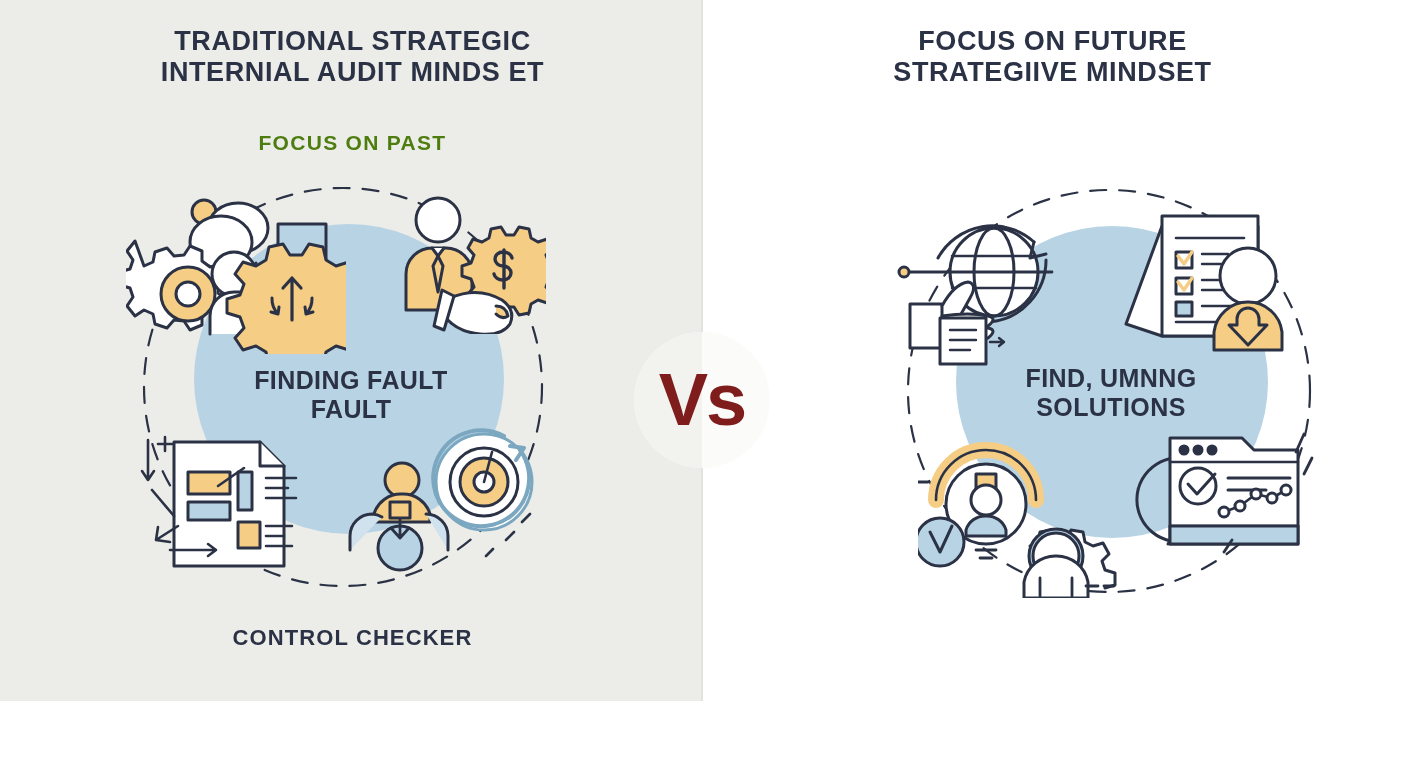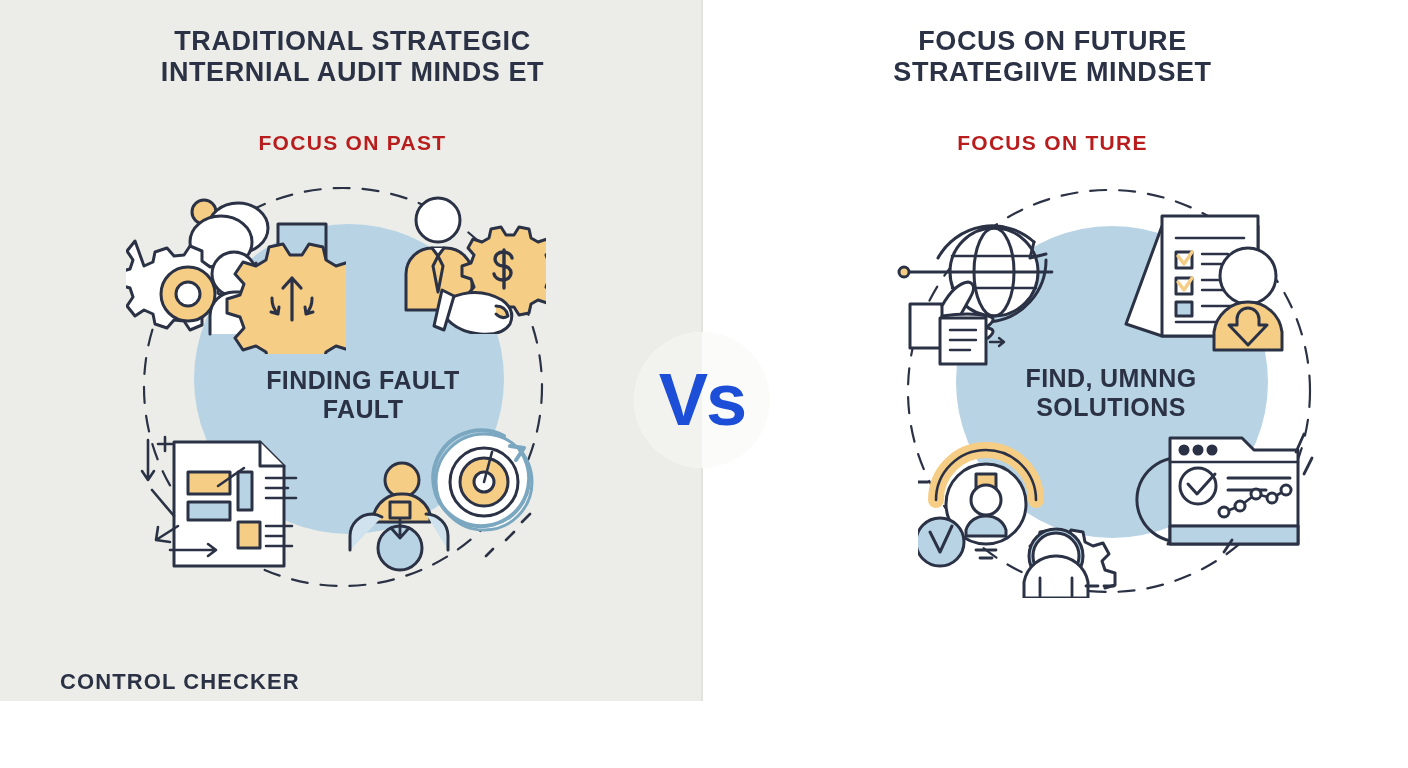--- a/index.html
+++ b/index.html
@@ -51,40 +51,39 @@
     line-height: 31px;
     text-transform: uppercase;
     white-space: pre-line;
   }
   .title-left  { left: 60px;  top: 26px;  width: 585px; }
   .title-right { left: 760px; top: 26px;  width: 585px; text-align: center; }
 
   .subtitle {
     position: absolute;
     text-align: center;
-    color: #b91c1c;
+    color: #4d7c0f;
     font-weight: 700;
     font-size: 21px;
     letter-spacing: 1.3px;
     text-transform: uppercase;
   }
   .subtitle-left  { left: 60px;  top: 131px; width: 585px; }
   .subtitle-right { left: 760px; top: 131px; width: 585px; }
 
   .footer-label {
     position: absolute;
-    text-align: left;
+    text-align: center;
     color: #2b3245;
     font-weight: 700;
     font-size: 22px;
     letter-spacing: 1.1px;
     line-height: 28px;
     text-transform: uppercase;
     white-space: pre-line;
-    margin-top: 44px;
   }
   .footer-left  { left: 60px;  top: 624px; width: 585px; }
   .footer-right { left: 760px; top: 620px; width: 585px; }
 
   
   .vs-wrap {
     position: absolute;
     left: 634px;
     top: 332px;
     width: 136px;
@@ -98,21 +97,21 @@
   }
   .vs-wrap .vs-half {
     position: absolute;
     left: 0; top: 0;
     width: 68px; height: 136px;
     border-radius: 68px 0 0 68px;
     background: #f2f3ef;
   }
   .vs-text {
     position: relative;
-    color: #1d4ed8;
+    color: #7f1d1d;
     font-size: 74px;
     font-weight: 700;
     letter-spacing: -2px;
     line-height: 74px;
   }
 
   
   .cluster { position: absolute; }
   .cluster-left  { left: 118px; top: 176px; width: 466px; height: 420px; }
   .cluster-right { left: 886px; top: 176px; width: 460px; height: 420px; }
@@ -139,21 +138,21 @@
     text-align: center;
     color: #2b3245;
     font-weight: 700;
     font-size: 25px;
     line-height: 29px;
     letter-spacing: 0.4px;
     text-transform: uppercase;
     white-space: pre-line;
     z-index: 25;
   }
-  .center-left  { left: 100px; top: 190px; width: 290px; }
+  .center-left  { left: 88px; top: 190px; width: 290px; }
   .center-right { left: 80px; top: 188px; width: 290px; }
 
   
   .icon-art { position: absolute; z-index: 20; }
 
   
   .pill {
     position: absolute;
     background: #bcd6e6;
     display: flex;
@@ -297,21 +296,20 @@
     <span class="pill-dot"></span>
     <span class="pill-dot"></span>
     <span class="pill-dot"></span>
     <span class="pill-dot"></span>
     <span class="pill-dot"></span>
     <span class="pill-dot"></span>
   </div>
 
   <div class="title title-right">FOCUS ON FUTURE
 STRATEGIIVE MINDSET</div>
-  <div class="subtitle subtitle-right">FOCUS ON TURE</div>
 
   <div class="cluster cluster-right">
     <div class="blob blob-right"></div>
     <svg class="dashed-ring ring-right" style="border:none;" width="410" height="410" viewBox="0 0 410 410">
       <circle cx="205" cy="205" r="201" fill="none" stroke="#2b3245" stroke-width="2.2" stroke-dasharray="16 13" stroke-linecap="round"></circle>
     </svg>
 
     <svg class="icon-art" style="left:10px; top:18px;" width="180" height="180" viewBox="0 0 180 180">
       <g fill="none" stroke="#2b3245" stroke-width="3" stroke-linejoin="round" stroke-linecap="round">
         <circle cx="98" cy="78" r="44" fill="#ffffff"></circle>

